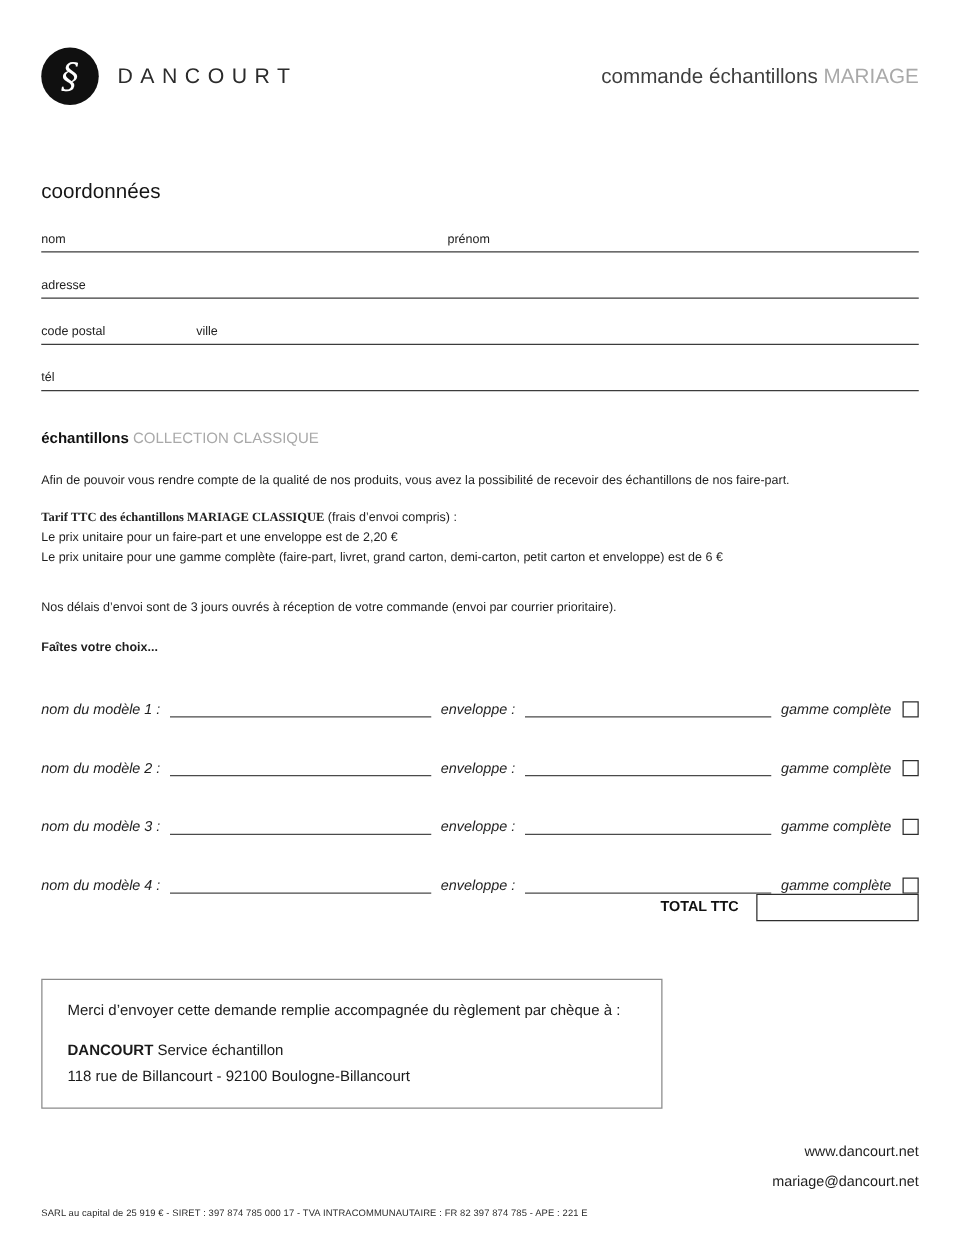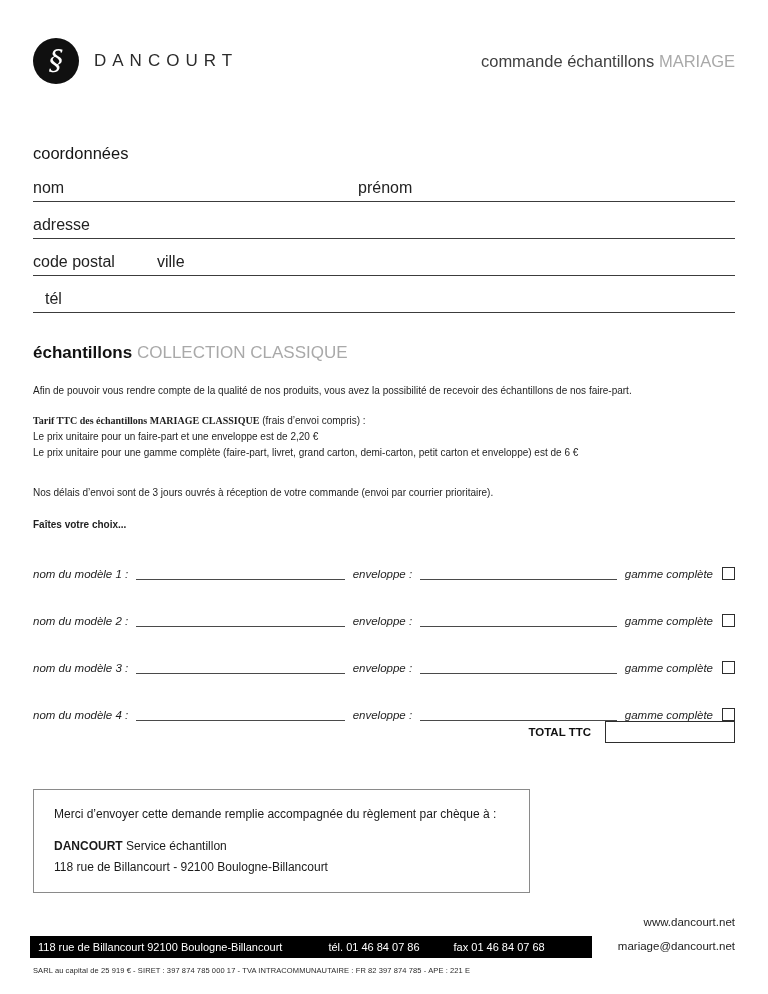--- a/index.html
+++ b/index.html
@@ -15,24 +15,24 @@
           display:flex; align-items:center; justify-content:center;
           font-family:"DejaVu Serif", serif; font-size:28px; font-style:italic; line-height:1; }
   .brand-name { font-size:17px; letter-spacing:6px; color:#2b2b2b; }
   .doc-title { font-size:16.5px; color:#3f3f3f; }
   .doc-title .light { color:#a9a9a9; }
 
   
   .coord-heading { margin-top:60px; font-size:16.5px; font-weight:normal; color:#161616; }
   .fields { margin-top:2px; }
   .field-row { position:relative; height:37px; border-bottom:1px solid #3c3c3c; }
-  .flabel { position:absolute; bottom:4px; font-size:16px; color:#222; }
+  .flabel { position:absolute; bottom:4px; font-size:10px; color:#222; }
 
   
-  .ech-heading { margin-top:30px; font-size:17px; color:#111; }
+  .ech-heading { margin-top:30px; font-size:12px; color:#111; }
   .ech-heading .bold { font-weight:bold; }
   .ech-heading .light { font-weight:normal; color:#a9a9a9; }
   .para { font-size:10px; line-height:16px; color:#1f1f1f; }
   .intro { margin-top:20px; }
   .tarif { margin-top:14px; }
   .tarif .b { font-weight:bold;font-family:Liberation Serif, serif; }
   .delais { margin-top:24px; }
   .choix { margin-top:16px; font-weight:bold; }
 
   
@@ -93,21 +93,21 @@
         <span class="flabel" style="left:325px">prénom</span>
       </div>
       <div class="field-row">
         <span class="flabel" style="left:0">adresse</span>
       </div>
       <div class="field-row">
         <span class="flabel" style="left:0">code postal</span>
         <span class="flabel" style="left:124px">ville</span>
       </div>
       <div class="field-row">
-        <span class="flabel" style="left:12px">tél</span>
+        <span class="flabel" style="left:0">tél</span>
       </div>
     </div>
 
     <h2 class="ech-heading">
       <span class="bold">échantillons </span><span class="light">COLLECTION CLASSIQUE</span>
     </h2>
 
     <p class="para intro">Afin de pouvoir vous rendre compte de la qualité de nos produits, vous avez la possibilité de recevoir des échantillons de nos faire-part.</p>
 
     <div class="para tarif">
@@ -168,23 +168,18 @@
     <div class="payment-box">
       <div class="p1">Merci d’envoyer cette demande remplie accompagnée du règlement par chèque à :</div>
       <div class="p2"><span class="b">DANCOURT</span><span> Service échantillon</span></div>
       <div class="p3">118 rue de Billancourt - 92100 Boulogne-Billancourt</div>
     </div>
 
   </div>
 
   <div class="website">www.dancourt.net</div>
 
-  <div class="footer-bar">
-    <span class="addr">118 rue de Billancourt 92100 Boulogne-Billancourt</span>
-    <span class="tel">tél. 01 46 84 07 86</span>
-    <span class="fax">fax 01 46 84 07 68</span>
-  </div>
 
   <div class="email">mariage@dancourt.net</div>
 
   <div class="legal">SARL  au capital de 25 919 € - SIRET : 397 874 785 000 17 - TVA INTRACOMMUNAUTAIRE : FR 82 397 874 785 - APE : 221 E</div>
 
 </div>
 
 </body></html>

